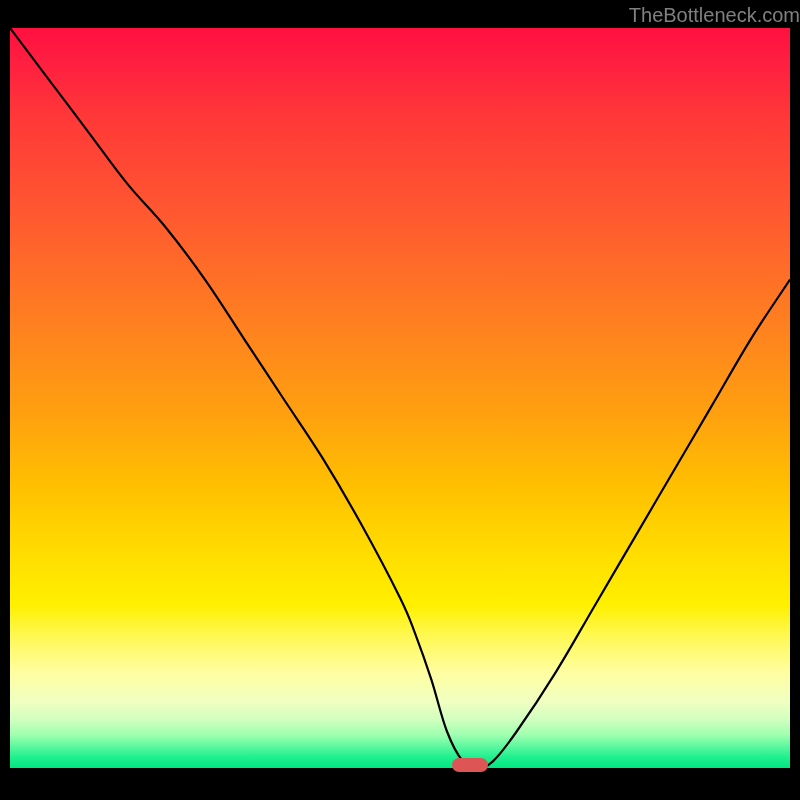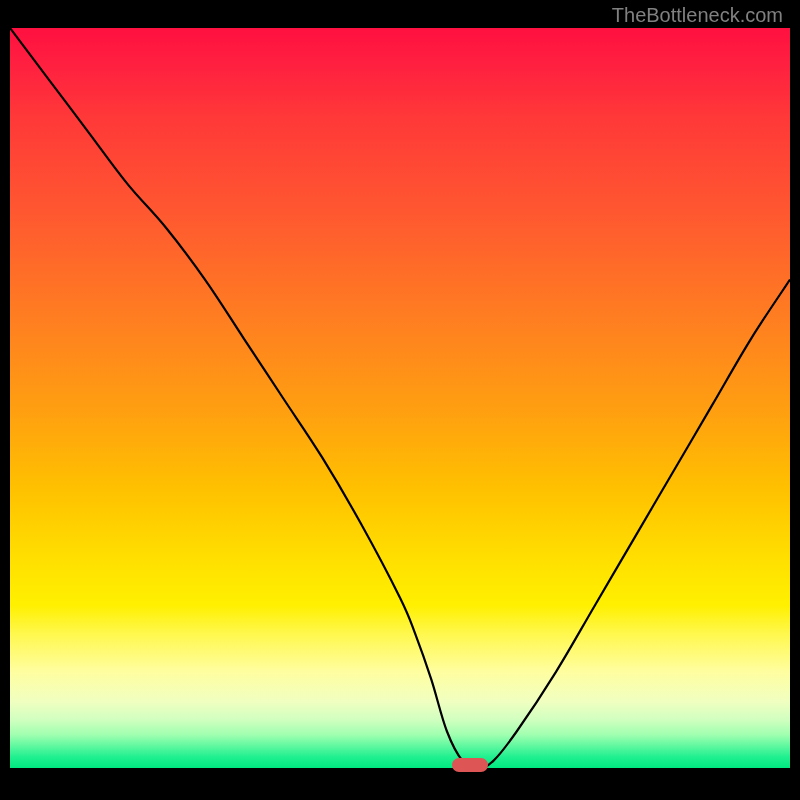--- a/index.html
+++ b/index.html
@@ -7,21 +7,21 @@
     width: 800px;
     height: 800px;
     background: #000000;
     position: relative;
     font-family: Arial, sans-serif;
     overflow: hidden;
   }
   .watermark {
     position: absolute;
     top: 4px;
-    right: 17px;
+    right: 0;
     color: #808080;
     font-size: 20px;
     font-weight: normal;
     z-index: 10;
   }
   .plot-area {
     position: absolute;
     top: 28px;
     left: 10px;
     width: 780px;

